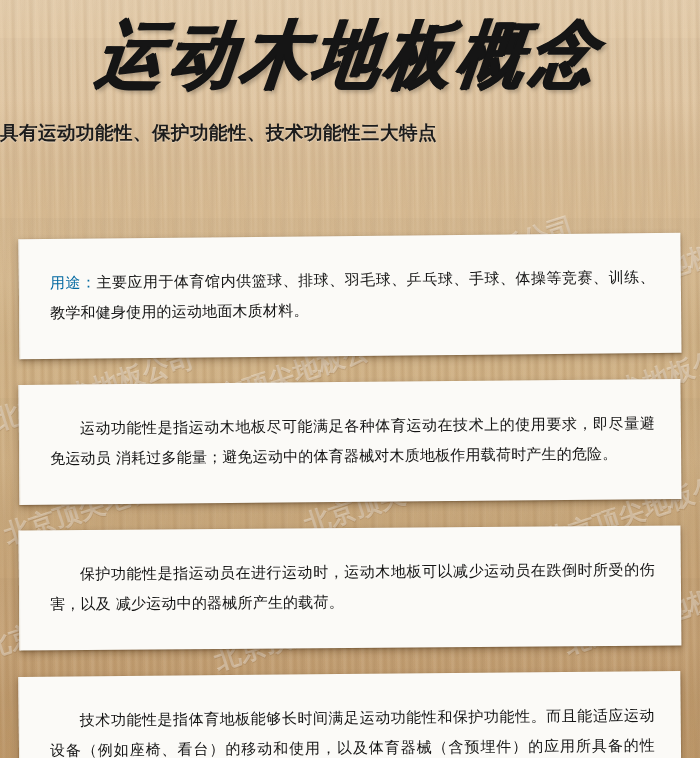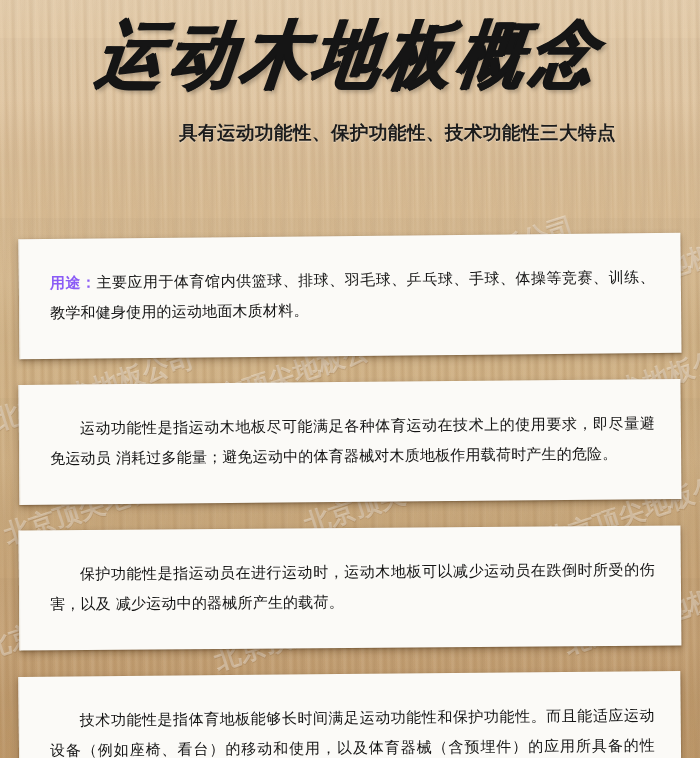--- a/index.html
+++ b/index.html
@@ -89,21 +89,21 @@
       0 1px 0 #1b1b1b,
       3px 3px 4px rgba(0,0,0,0.25);
   }
 
   
   .subtitle {
     position: absolute;
     top: 118px;
     left: 0;
     width: 616px;
-    text-align: right;
+    text-align: left;
     font-family: "DejaVu Sans", sans-serif;
     font-weight: bold;
     font-size: 18.5px;
     line-height: 30px;
     color: #1c1c1c;
     letter-spacing: 0.5px;
     text-shadow: 0 1px 1px rgba(255,255,255,0.35);
   }
 
   
@@ -132,22 +132,22 @@
     font-family: "DejaVu Sans", sans-serif;
     font-size: 15px;
     line-height: 30px;
     color: #141414;
     text-align: justify;
     text-indent: 2em;
     letter-spacing: 0.2px;
   }
   .strip-text.no-indent { text-indent: 0; }
   .lead {
-    font-weight: bold;
-    color: #8b5cf6;
+    font-weight: normal;
+    color: #0369a1;
   }
 </style>
 </head>
 <body>
 
 <div class="page">
 
   <div class="watermarks">
     <span class="wm" style="left: 18px; top: 262px; font-size: 26px;">北京顶尖地板公司</span>
     <span class="wm" style="left: 370px; top: 240px; font-size: 26px;">北京顶尖地板公司</span>

